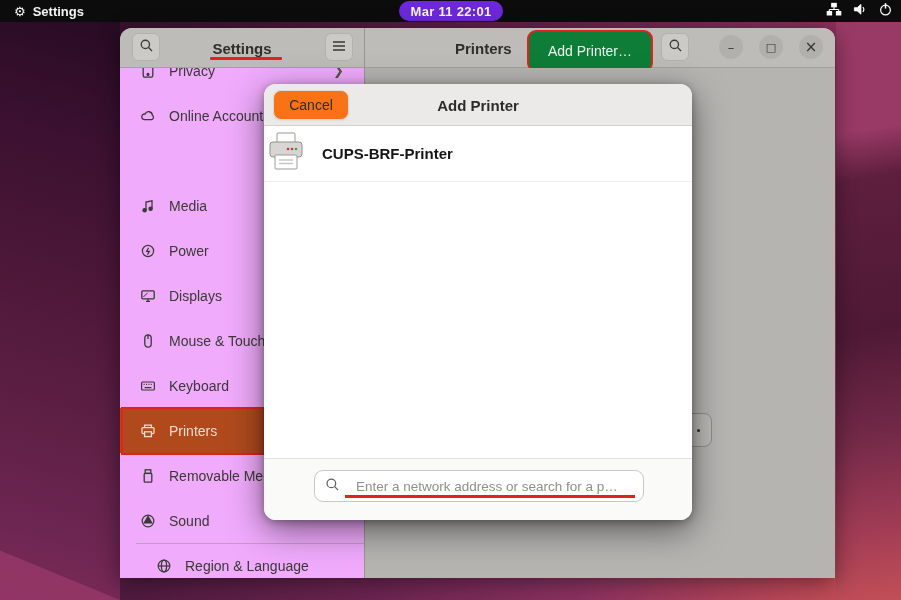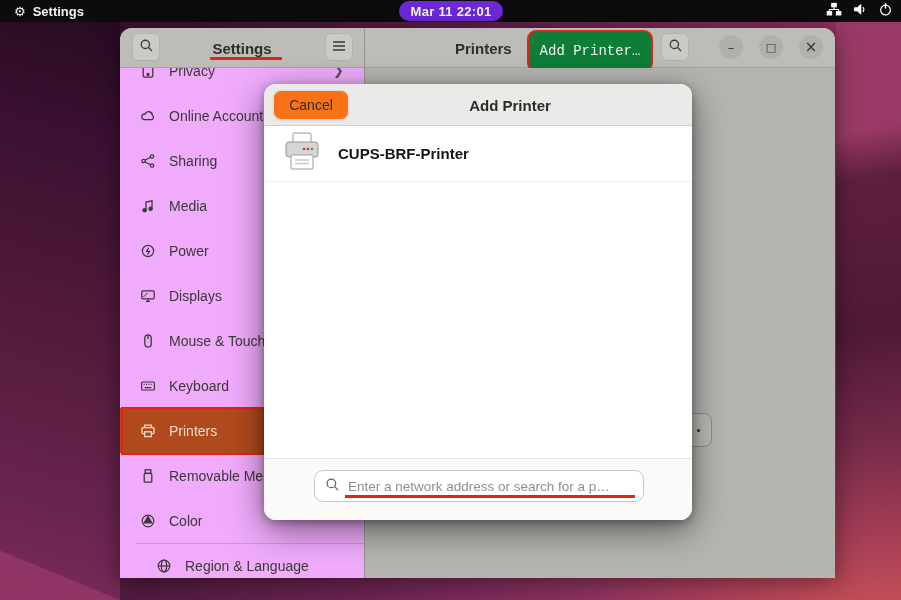--- a/index.html
+++ b/index.html
@@ -39,21 +39,21 @@
     border:1px solid #b3b2ae; border-radius:6px; display:flex; align-items:center; justify-content:center; }
   #hdr-search-left { left:12px; }
   #hamburger-btn { left:205px; }
   #sidebar-title { left:0; top:0; width:244px; height:40px; display:flex;
     align-items:center; justify-content:center; font-size:15px; font-weight:bold; color:#2f2e2a; }
   #settings-underline { left:90px; top:29px; width:72px; height:3px; background:#e0231c; border-radius:1px; }
   #page-title { left:335px; top:0; height:40px; display:flex; align-items:center;
     font-size:15px; font-weight:bold; color:#2f2e2a; }
   #add-printer-btn { left:407px; top:2px; width:126px; height:42px; background:#0d7d38;
     border:2px solid #e0231c; border-radius:9px; color:#eef3ee; font-size:14px;
-    display:flex; align-items:center; justify-content:center;font-family:Liberation Mono, monospace; }
+    display:flex; align-items:center; justify-content:center; }
   #hdr-search-right { left:541px; }
   .win-ctrl { position:absolute; top:7px; width:24px; height:24px; border-radius:50%;
     background:#b1b0ac; color:#33322f; display:flex; align-items:center;
     justify-content:center; font-size:13px; font-family:"DejaVu Sans",sans-serif; }
   #ctrl-min { left:599px; } #ctrl-max { left:639px; font-size:11px; } #ctrl-close { left:679px; font-size:15px; }
 
   
   #sidebar { left:0; top:40px; width:244px; height:510px; background:#f0abfc; overflow:hidden; }
   #sidebar-vline { left:244px; top:0; width:1px; height:550px; background:#96958f; z-index:3; }
   .side-row { position:absolute; left:0; width:244px; height:45px; display:flex;
@@ -77,31 +77,31 @@
   
   #dialog { left:264px; top:84px; width:428px; height:436px; background:#ffffff;
     border-radius:12px; box-shadow:0 10px 34px rgba(0,0,0,.5), 0 2px 8px rgba(0,0,0,.3);
     z-index:20; overflow:hidden; }
   #dialog-header { left:0; top:0; width:428px; height:42px; background:#ebeae8;
     border-bottom:1px solid #d2d1cf; }
   #cancel-btn { left:9px; top:6px; width:76px; height:30px; background:#f97316;
     border:1px solid #dcdbd9; border-radius:8px; font-size:14px; color:#2f2f2c;
     display:flex; align-items:center; justify-content:center; box-shadow:0 1px 2px rgba(0,0,0,.06); }
   #dialog-title { left:0; top:0; width:428px; height:42px; display:flex; align-items:center;
-    justify-content:center; font-size:15px; font-weight:bold; color:#2b2b28;margin-left:32px; }
+    justify-content:center; font-size:15px; font-weight:bold; color:#2b2b28; }
   #add-btn { left:343px; top:6px; width:76px; height:30px; background:#f2f2f0;
     border-radius:8px; font-size:14px; color:#a2a29f; display:flex; align-items:center; justify-content:center; }
   #printer-row { left:0; top:42px; width:428px; height:56px; background:#fff;
-    border-bottom:1px solid #eeedeb; display:flex; align-items:center; gap:14px; padding-left:16px; }
+    border-bottom:1px solid #eeedeb; display:flex; align-items:center; gap:14px; }
   #printer-name { font-size:15px; font-weight:bold; color:#151515; }
   #dialog-footer { left:0; top:374px; width:428px; height:62px; background:#fafaf9;
     border-top:1px solid #e3e2e0; }
   #net-search-entry { left:50px; top:11px; width:330px; height:32px; background:#fff;
     border:1px solid #c9c8c6; border-radius:9px; display:flex; align-items:center;
-    gap:8px; padding:0 10px; }
+    gap:16px; padding:0 10px; }
   #net-search-entry input { border:none; outline:none; width:100%; font-size:13.5px;
     color:#333; background:transparent; font-family:"Liberation Sans",sans-serif; }
   #net-search-entry input::placeholder { color:#8f8f8c; }
   #placeholder-underline { left:81px; top:36px; width:290px; height:3px; background:#e0231c; z-index:2; }
 </style>
 </head>
 <body>
 
 <div id="wallpaper" class="abs"></div>
 <div id="wall-left" class="abs"></div>
@@ -191,29 +191,20 @@
         </svg>
       <span>Privacy</span>
       <span class="chev">❯</span>
     </div>
     <div class="side-row" style="top:25px">
       <svg width="16" height="16" viewBox="0 0 16 16" fill="none" stroke-width="1.3">
           <path d="M4.6 11.6 a2.8 2.8 0 1 1 .5 -5.55 A3.8 3.8 0 0 1 12.4 7.2 a2.5 2.5 0 0 1 -.6 4.4 Z"></path>
         </svg>
       <span>Online Accounts</span>
     </div>
-    <div class="side-row" style="top:70px">
-      <svg width="16" height="16" viewBox="0 0 16 16" fill="none" stroke-width="1.2">
-          <circle cx="3.5" cy="8" r="1.7"></circle>
-          <circle cx="12" cy="3.5" r="1.7"></circle>
-          <circle cx="12" cy="12.5" r="1.7"></circle>
-          <path d="M5 7.2 L10.4 4.2 M5 8.8 L10.4 11.8"></path>
-        </svg>
-      <span>Sharing</span>
-    </div>
     <div class="side-row" style="top:115px">
       <svg width="16" height="16" viewBox="0 0 16 16" fill="none" stroke-width="1.3">
           <path d="M6 12.2 V4 L12 2.8 V10.6"></path>
           <circle cx="4.6" cy="12.2" r="1.6" fill="#3a3934"></circle>
           <circle cx="10.6" cy="10.8" r="1.6" fill="#3a3934"></circle>
         </svg>
       <span>Media</span>
     </div>
     <div class="side-row" style="top:160px">
       <svg width="16" height="16" viewBox="0 0 16 16" fill="none" stroke-width="1.2">
@@ -257,21 +248,21 @@
           <rect x="5.2" y="1.8" width="5.6" height="3.6"></rect>
           <rect x="4.2" y="5.4" width="7.6" height="8.8" rx="1"></rect>
         </svg>
       <span>Removable Media</span>
     </div>
     <div class="side-row" style="top:430px">
       <svg width="16" height="16" viewBox="0 0 16 16" fill="none" stroke-width="1.2">
           <circle cx="8" cy="8" r="5.8"></circle>
           <path d="M8 3.4 L11.8 10 H4.2 Z" fill="#3a3934"></path>
         </svg>
-      <span>Color</span>
+      <span>Sound</span>
     </div>
     <div class="side-row" id="row-region" style="top:475px">
       <svg width="16" height="16" viewBox="0 0 16 16" fill="none" stroke-width="1.2">
           <circle cx="8" cy="8" r="5.8"></circle>
           <ellipse cx="8" cy="8" rx="2.6" ry="5.8"></ellipse>
           <path d="M2.2 8 H13.8"></path>
         </svg>
       <span>Region &amp; Language</span>
     </div>
   </div>

